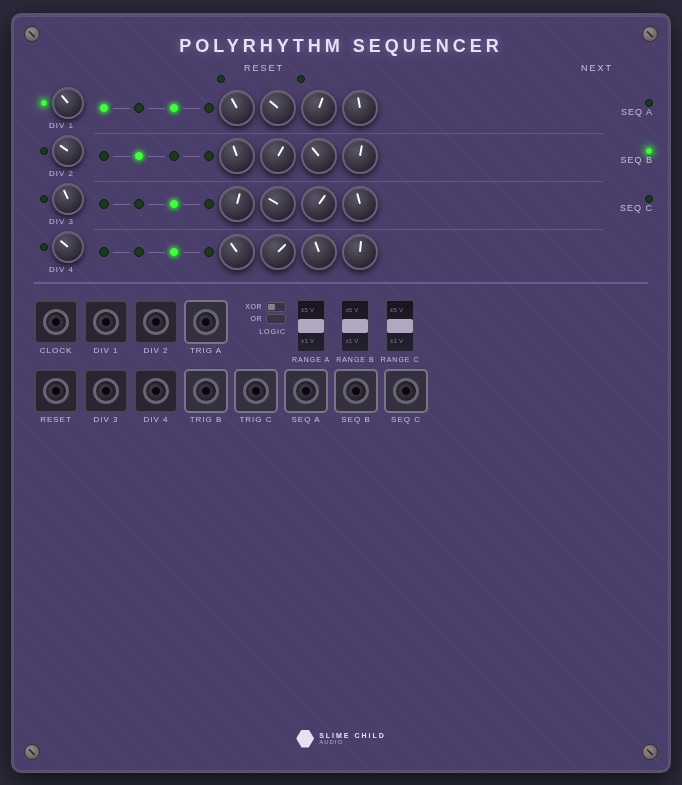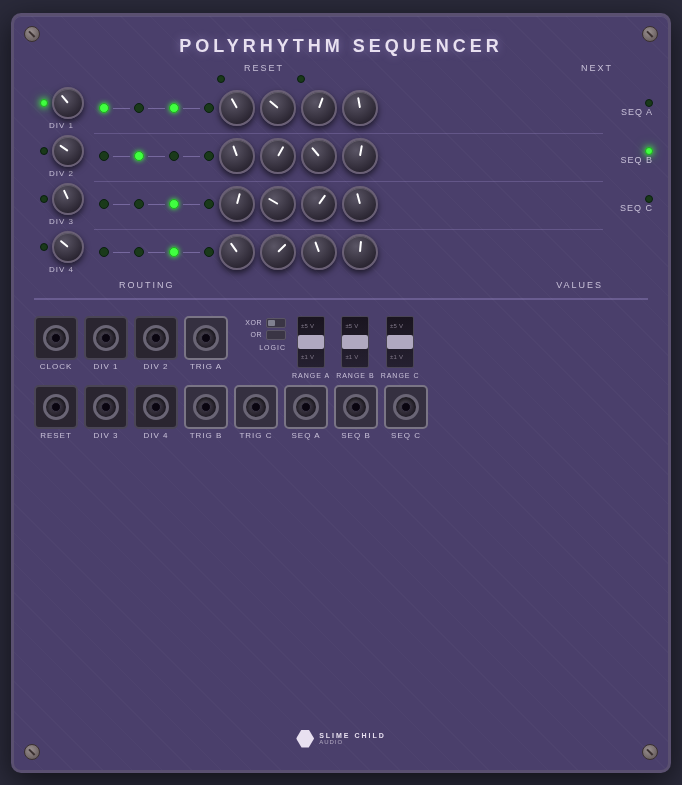--- a/index.html
+++ b/index.html
@@ -410,24 +410,20 @@
 
       <div style="display:flex; align-items:center; gap:5px; flex:1;">
         <div class="knob medium" style="--rot:-35deg;"></div>
         <div class="knob medium" style="--rot:45deg;"></div>
         <div class="knob medium" style="--rot:-20deg;"></div>
         <div class="knob medium" style="--rot:5deg;"></div>
       </div>
       <div style="width:45px; flex-shrink:0;"></div>
     </div>
 
-    <div style="display:flex; justify-content:space-between; padding: 4px 50px 0 90px; margin-top:2px;">
-      <span class="section-label">ROUTING</span>
-      <span class="section-label">VALUES</span>
-    </div>
   </div>
 
   <div class="divider"></div>
 
   <div class="io-section">
 
     <div style="display:flex; align-items:flex-start; gap:6px;">
 
       <div class="jack-group">
         <div class="jack">

